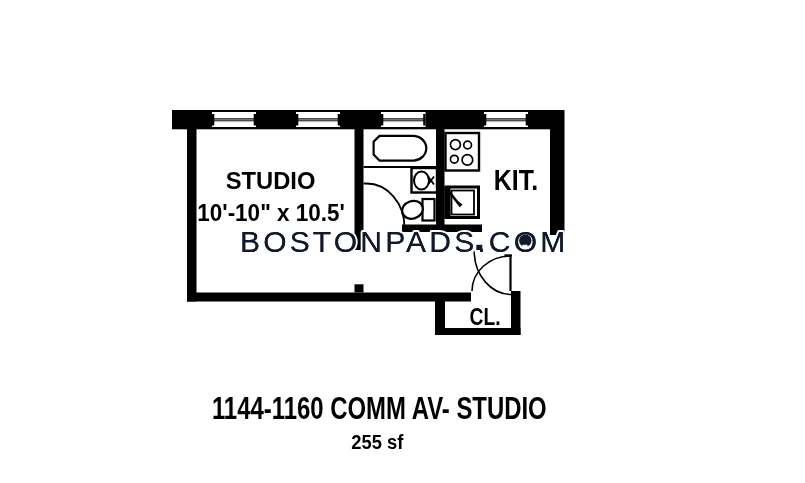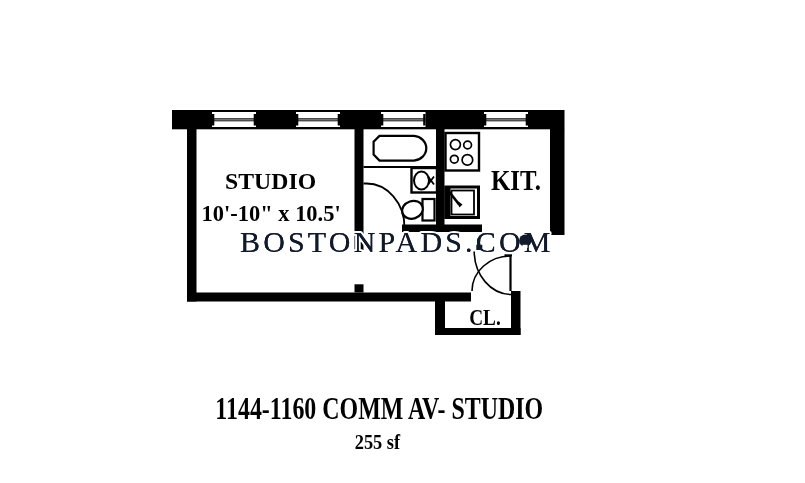--- a/index.html
+++ b/index.html
@@ -1,17 +1,17 @@
 <!DOCTYPE html>
 <html><head>
 <meta charset="utf-8">
 <style>
   html,body{margin:0;padding:0;background:#fff;}
   .page{position:relative;width:805px;height:483px;background:#fff;overflow:hidden;
-        font-family:Liberation Serif, serif;}
+        font-family:Liberation Sans, sans-serif;}
   svg{position:absolute;left:0;top:0;}
 </style>
 </head>
 <body>
 <div class="page">
 <svg width="805" height="483" viewBox="0 0 805 483">
 
   <rect x="0" y="0" width="805" height="483" fill="#ffffff"></rect>
 
   <rect x="197" y="129" width="157" height="163" fill="#ffffff"></rect>

